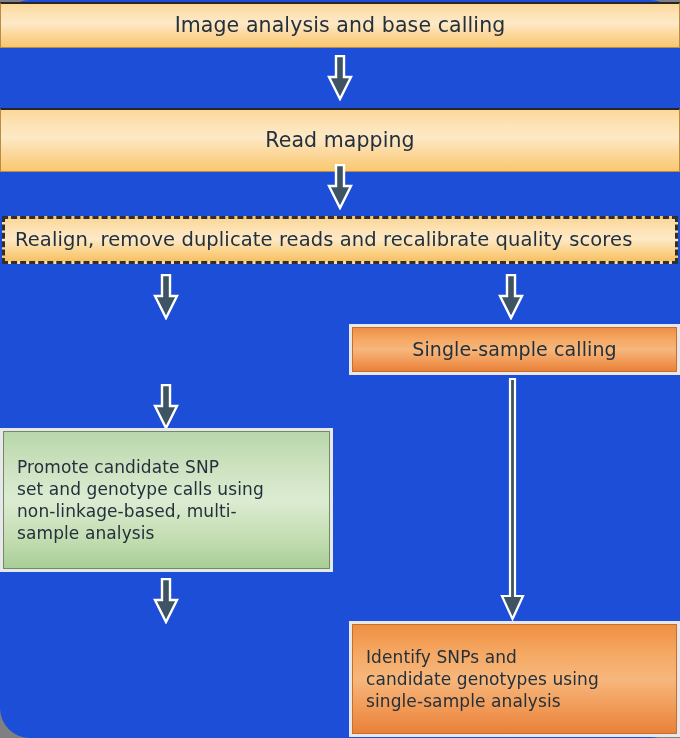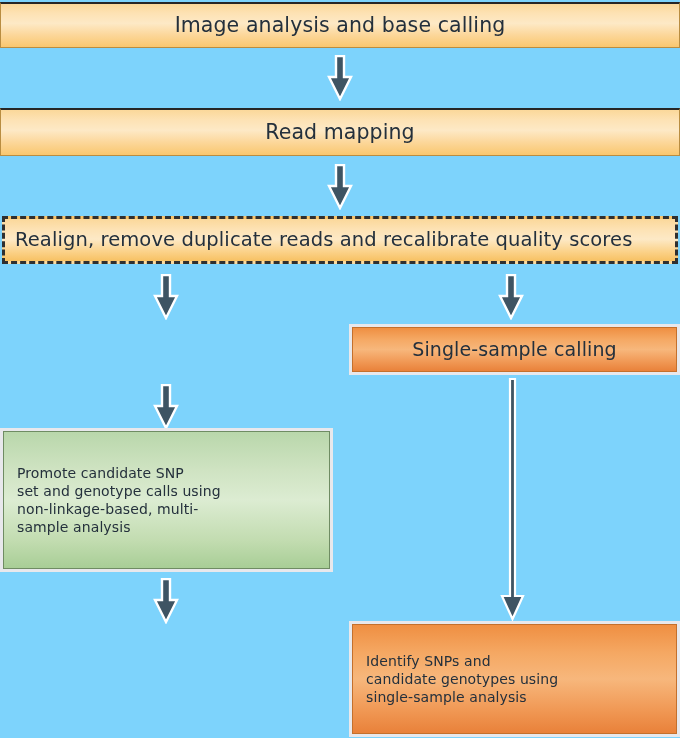--- a/index.html
+++ b/index.html
@@ -13,21 +13,22 @@
     position: relative;
     overflow: hidden;
     font-family: "DejaVu Sans", "Liberation Sans", sans-serif;
   }
 
   #flow-canvas {
     position: absolute;
     left: 0; top: 0;
     width: 680px;
     height: 738px;
-    background: #7dd3fc;
+    background: #1d4ed8;
+    border-radius: 30px;
   }
 
   
   .node {
     position: absolute;
     box-sizing: border-box;
     display: flex;
     align-items: center;
     color: #24303c;
     letter-spacing: 0.1px;
@@ -85,38 +86,38 @@
   
   .arrow {
     position: absolute;
     pointer-events: none;
   }
 
   
   .t-banner  { font-size: 20.5px; }
   .t-dashed  { font-size: 19.5px; }
   .t-sub     { font-size: 19px; }
-  .t-body    { font-size: 14px; }
+  .t-body    { font-size: 17px; }
 </style>
 </head>
 <body>
 
 <div id="flow-canvas">
 
   <div class="node center orange-banner t-banner" style="left:0px; top:2px; width:680px; height:46px; padding:0 10px;">
     <span class="label">Image analysis and base calling</span>
   </div>
 
   <div class="arrow" style="left:326px; top:55px; width:28px; height:46px;">
     <svg width="28" height="46" viewBox="0 0 28 46">
       <polygon points="10,1 18,1 18,22 25,22 14,44 3,22 10,22" fill="#3e5463" stroke="#ffffff" stroke-width="2.4" stroke-linejoin="miter"></polygon>
     </svg>
   </div>
 
-  <div class="node center orange-banner t-banner" style="left:0px; top:108px; width:680px; height:48px; padding:0 10px;">
+  <div class="node center orange-banner t-banner" style="left:0px; top:108px; width:680px; height:64px; padding:0 10px;">
     <span class="label">Read mapping</span>
   </div>
 
   <div class="arrow" style="left:326px; top:164px; width:28px; height:46px;">
     <svg width="28" height="46" viewBox="0 0 28 46">
       <polygon points="10,1 18,1 18,22 25,22 14,44 3,22 10,22" fill="#3e5463" stroke="#ffffff" stroke-width="2.4" stroke-linejoin="miter"></polygon>
     </svg>
   </div>
 
   <div class="node left orange-dashed t-dashed" style="left:2px; top:216px; width:676px; height:48px; padding:8px 10px;">

